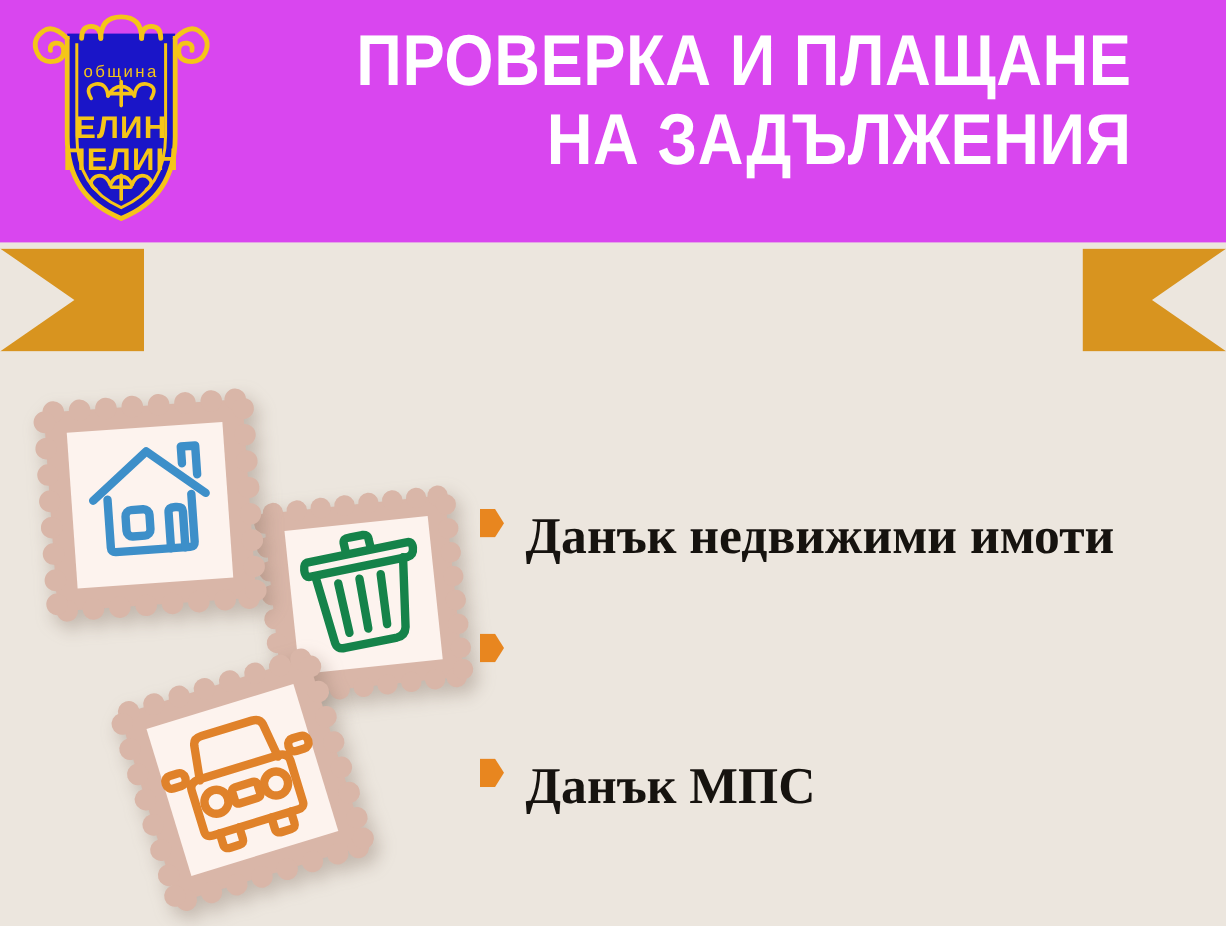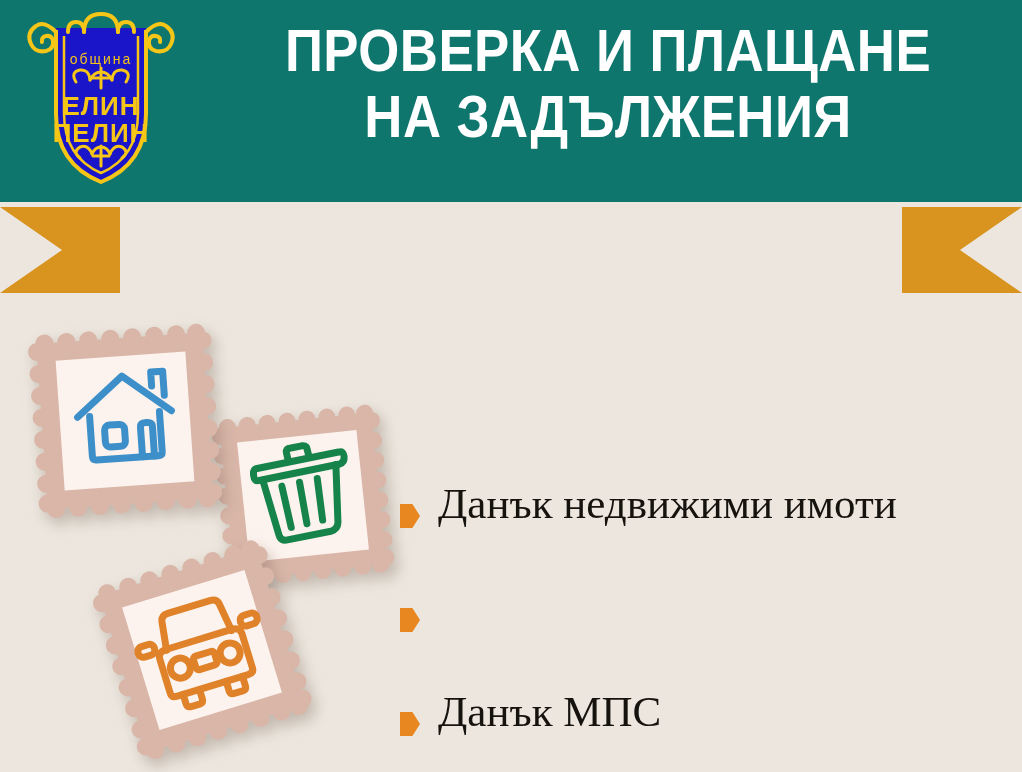--- a/index.html
+++ b/index.html
@@ -22,41 +22,41 @@
     overflow: hidden;
   }
 
   
   .header {
     position: absolute;
     left: 0;
     top: 0;
     width: 1022px;
     height: 202px;
-    background: #0f766e;
+    background: #d946ef;
     z-index: 5;
   }
 
   
   .crest {
     position: absolute;
     left: 22px;
     top: 6px;
     width: 158px;
     height: 184px;
   }
   .crest svg { display: block; width: 158px; height: 184px; }
 
   
   .title-block {
     position: absolute;
-    left: 200px;
+    left: 176px;
     top: 18px;
     width: 816px;
-    text-align: center;
+    text-align: right;
     color: #ffffff;
   }
   .title-line {
     font-family: "Liberation Sans Narrow", "Liberation Sans", sans-serif;
     font-weight: 700;
     font-size: 60px;
     line-height: 66px;
     letter-spacing: 0.5px;
     transform: scaleX(0.88);
     transform-origin: center top;
@@ -124,22 +124,23 @@
   
   .bullets {
     position: absolute;
     left: 400px;
     top: 424px;
     width: 610px;
     z-index: 6;
   }
   .bullet-row {
     display: flex;
-    align-items: flex-end;
+    align-items: flex-start;
     height: 104px;
+    font-weight: bold;
   }
   .bullet-marker {
     flex: 0 0 auto;
     width: 20px;
     height: 24px;
     margin-right: 18px;
     background: #e8861f;
     clip-path: polygon(0 0, 62% 0, 100% 50%, 62% 100%, 0 100%);
   }
   .bullet-label {

